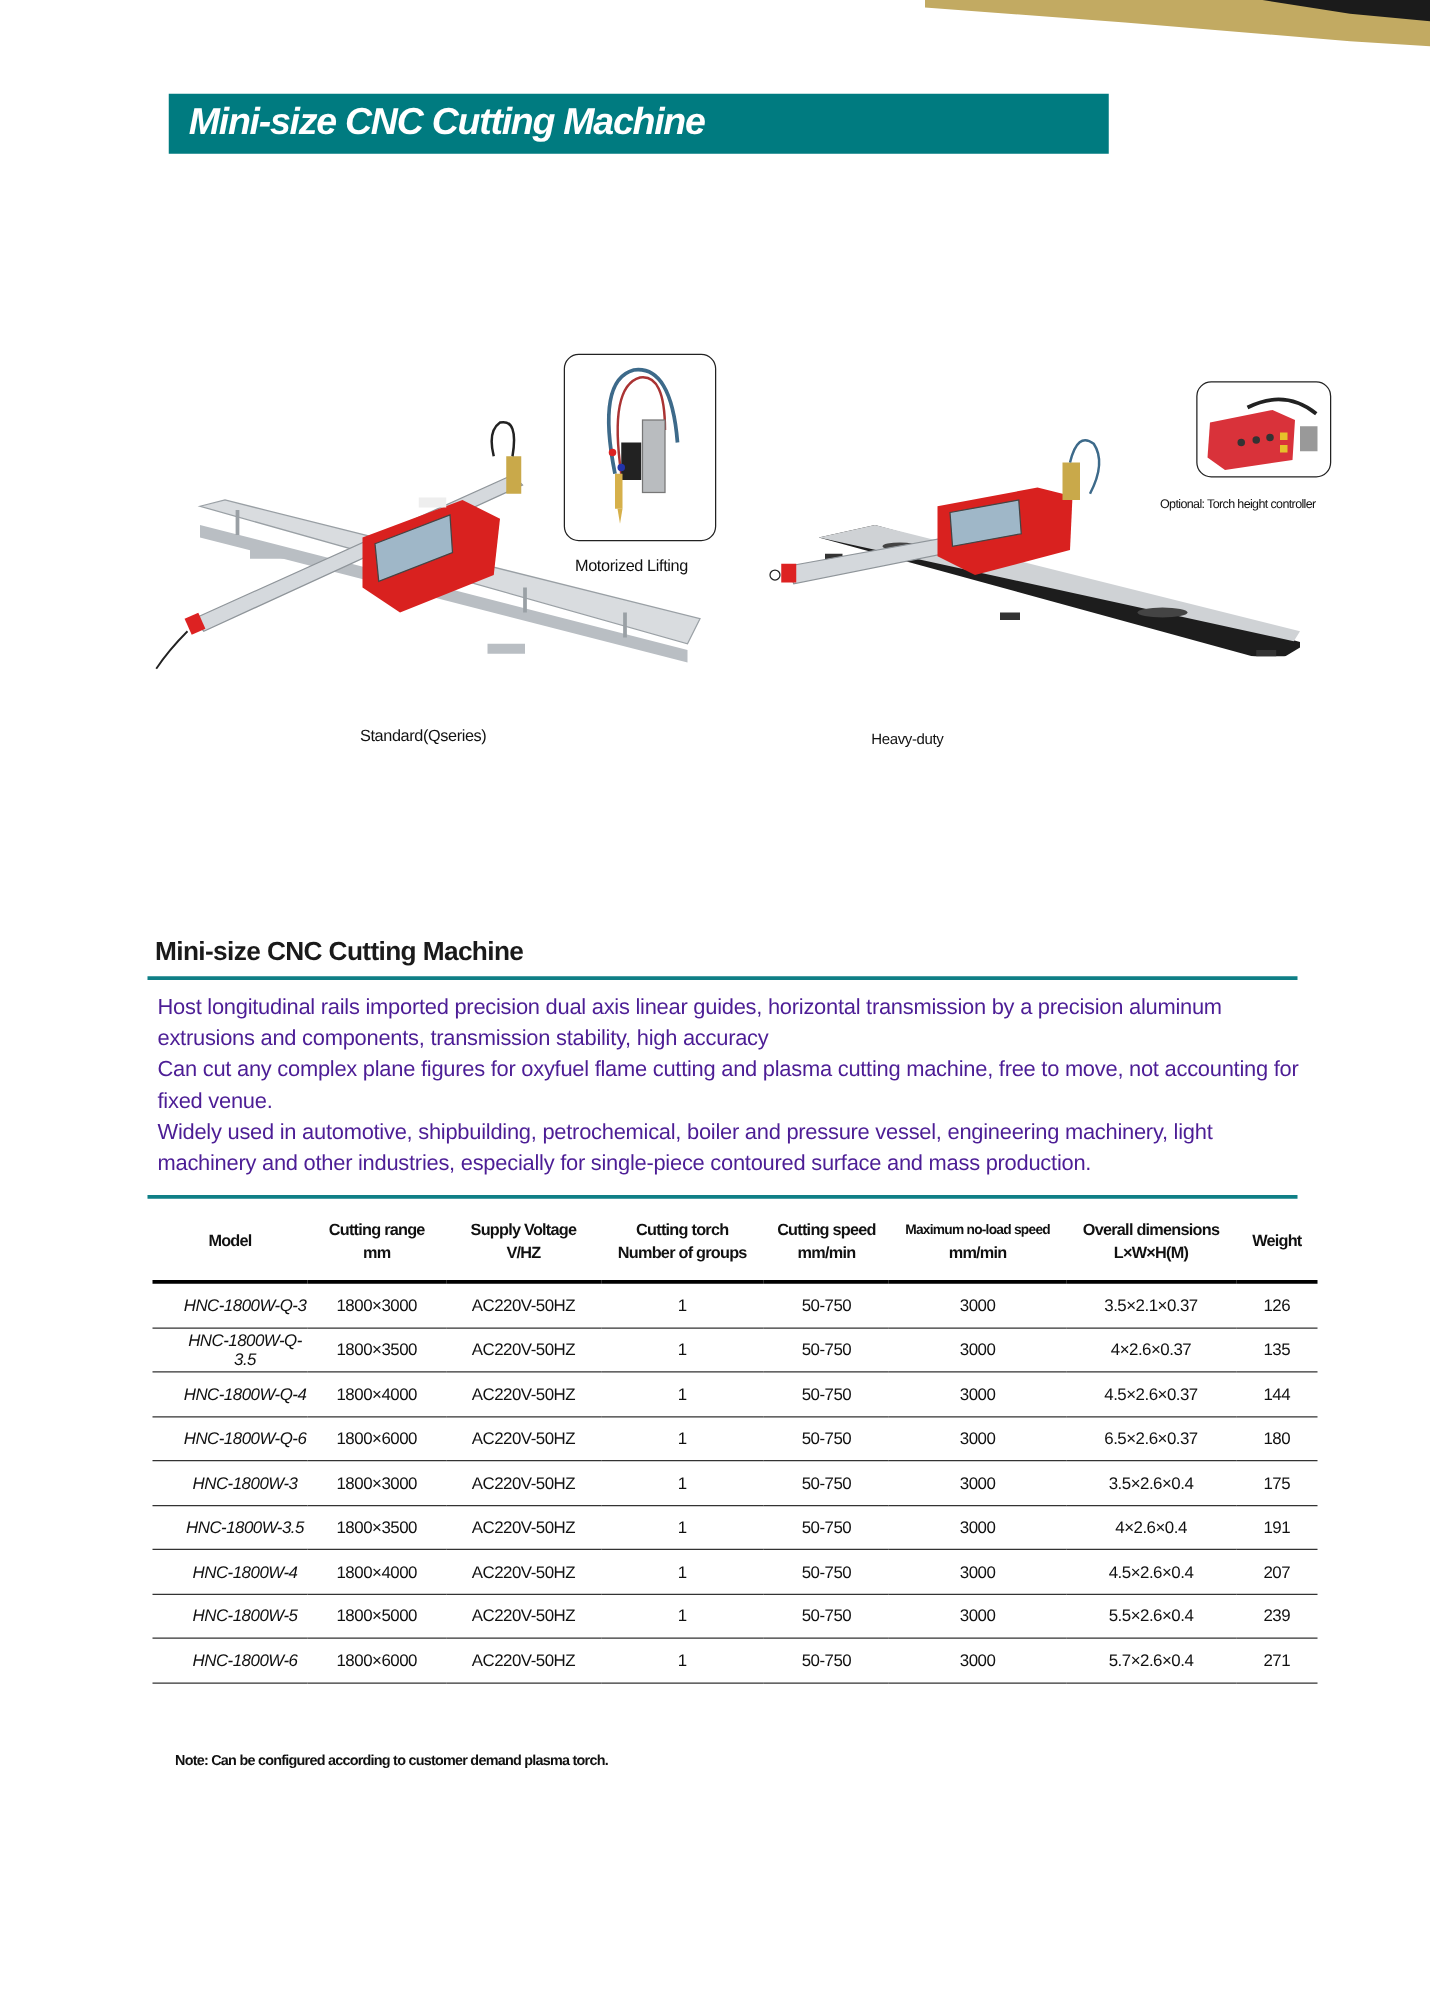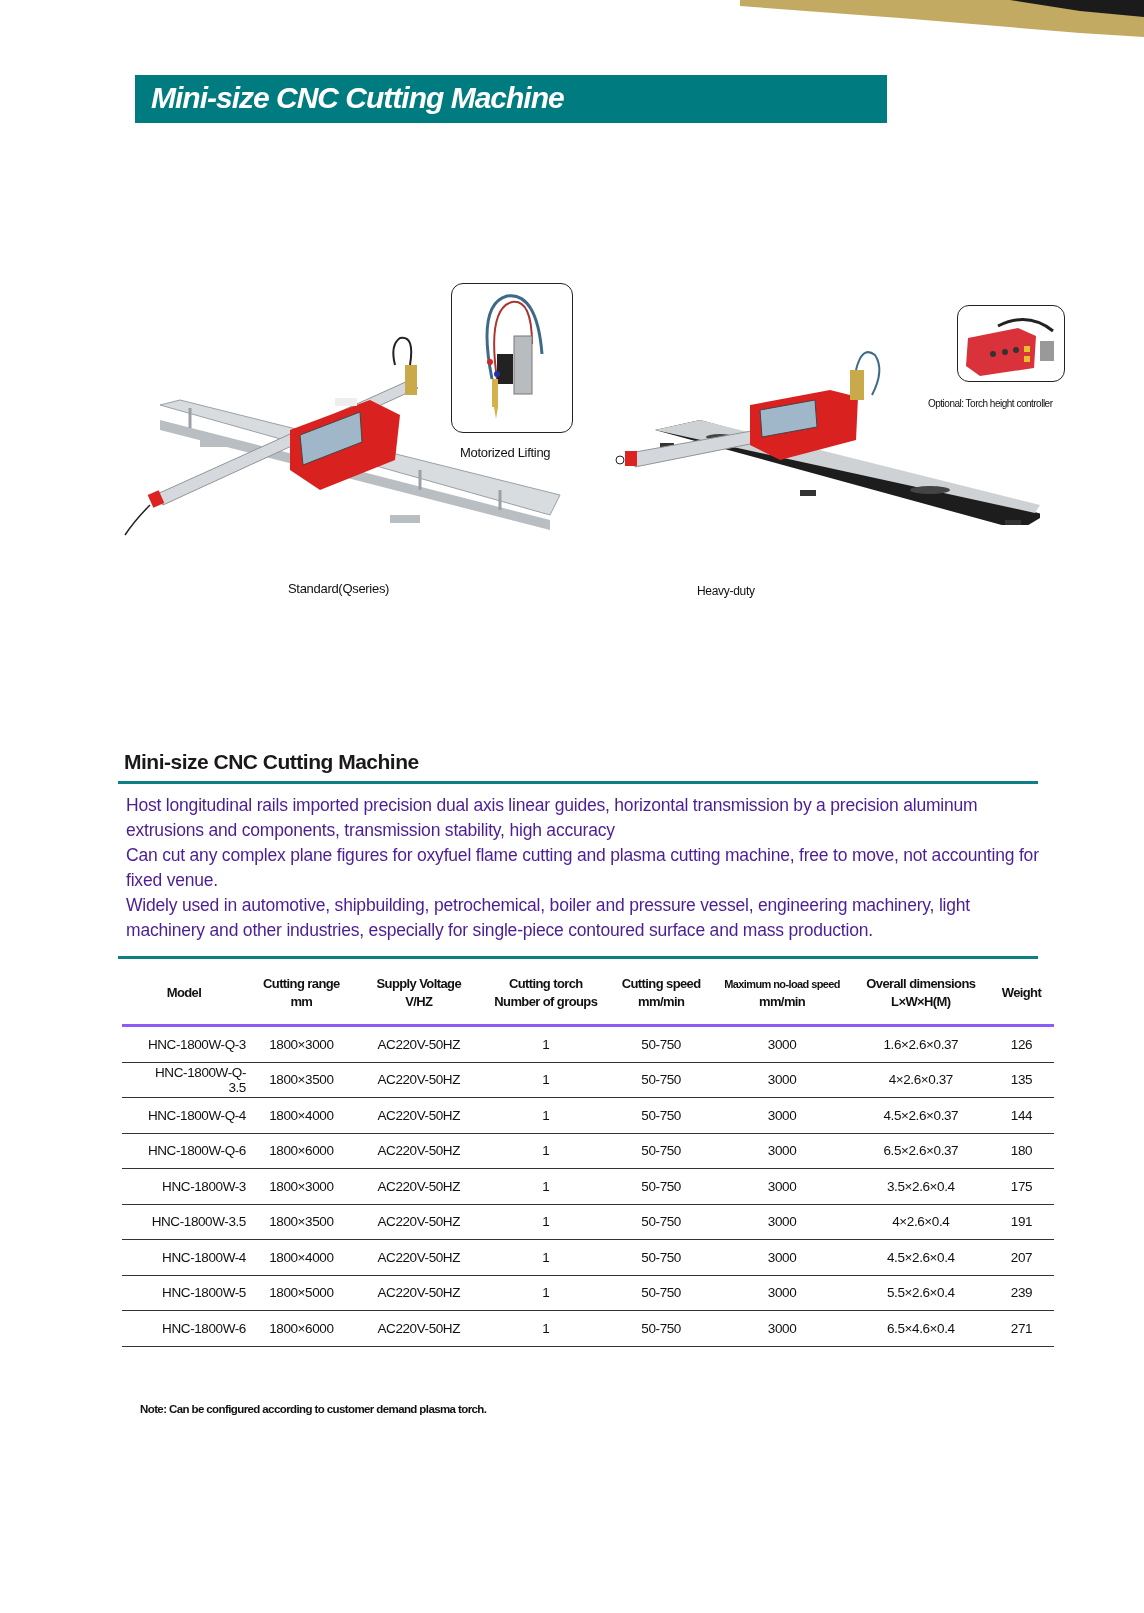--- a/index.html
+++ b/index.html
@@ -9,23 +9,23 @@
   .title-banner span { position:absolute; left:16px; top:6px; font-size:30px; font-weight:bold; font-style:italic; color:#fff; letter-spacing:-1px; font-family:"Liberation Sans", sans-serif; }
   .photo { position:absolute; }
   .caption { position:absolute; font-size:13px; font-weight:normal; color:#111; letter-spacing:-0.3px; }
   .inset { position:absolute; border:1.5px solid #222; border-radius:12px; background:#fff; overflow:hidden; }
   .section-title { position:absolute; left:124px; top:750px; font-size:21px; font-weight:bold; color:#1a1a1a; letter-spacing:-0.5px; }
   .teal-rule { position:absolute; left:118px; height:3px; background:#0f7f86; }
   .desc { position:absolute; left:126px; top:793px; width:920px; font-size:17.5px; line-height:25px; color:#4c1d95; letter-spacing:-0.2px; }
   .desc p { margin:0; }
   table.spec { position:absolute; left:122px; top:970px; width:932px; border-collapse:collapse; font-family:"Liberation Sans", sans-serif; }
   table.spec th { font-size:13px; font-weight:bold; line-height:18px; padding:0 2px 8px 2px; text-align:center; letter-spacing:-0.6px; color:#111; height:46px; vertical-align:middle; }
-  table.spec thead tr { border-bottom:3px solid #8b5cf6; }
+  table.spec thead tr { border-bottom:3px solid #000000; }
   table.spec td { font-size:13.5px; height:34.5px; padding:0; text-align:center; border-bottom:1px solid #333; letter-spacing:-0.4px; color:#111; }
-  table.spec td.model { text-align:right; padding-left:24px; }
+  table.spec td.model { text-align:center; padding-left:24px;font-style:italic; }
   .note { position:absolute; left:140px; top:1403px; font-size:11.5px; font-weight:bold; letter-spacing:-0.6px; color:#111; }
 </style>
 </head>
 <body>
 
 <svg class="swoosh" viewBox="0 0 1144 40" width="1144" height="40">
   <polygon points="740,0 1144,0 1144,37 1080,33 900,18 740,6" fill="#c2aa62"></polygon>
   <polygon points="1010,0 1144,0 1144,17 1080,11" fill="#1b1b1b"></polygon>
 </svg>
 
@@ -132,21 +132,21 @@
     </tr>
   </thead>
   <tbody>
     <tr>
       <td class="model">HNC-1800W-Q-3</td>
         <td>1800×3000</td>
         <td>AC220V-50HZ</td>
         <td>1</td>
         <td>50-750</td>
         <td>3000</td>
-        <td>1.6×2.6×0.37</td>
+        <td>3.5×2.1×0.37</td>
         <td>126</td>
     </tr>
     <tr>
       <td class="model">HNC-1800W-Q-3.5</td>
         <td>1800×3500</td>
         <td>AC220V-50HZ</td>
         <td>1</td>
         <td>50-750</td>
         <td>3000</td>
         <td>4×2.6×0.37</td>
@@ -212,19 +212,19 @@
         <td>5.5×2.6×0.4</td>
         <td>239</td>
     </tr>
     <tr>
       <td class="model">HNC-1800W-6</td>
         <td>1800×6000</td>
         <td>AC220V-50HZ</td>
         <td>1</td>
         <td>50-750</td>
         <td>3000</td>
-        <td>6.5×4.6×0.4</td>
+        <td>5.7×2.6×0.4</td>
         <td>271</td>
     </tr>
   </tbody>
 </table>
 
 <div class="note">Note: Can be configured according to customer demand plasma torch.</div>
 
 </body></html>

